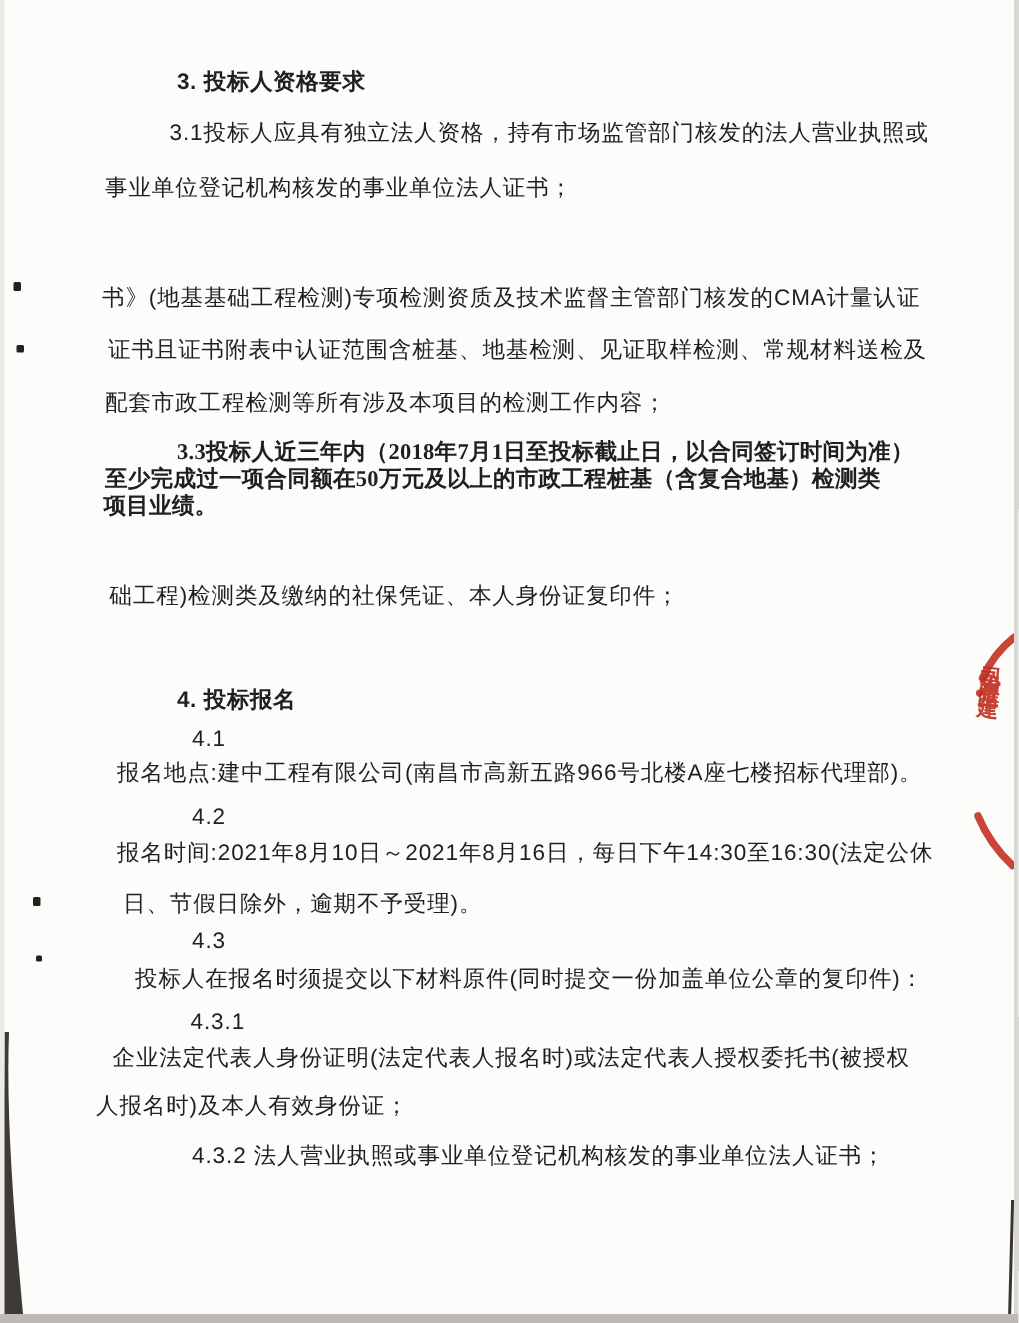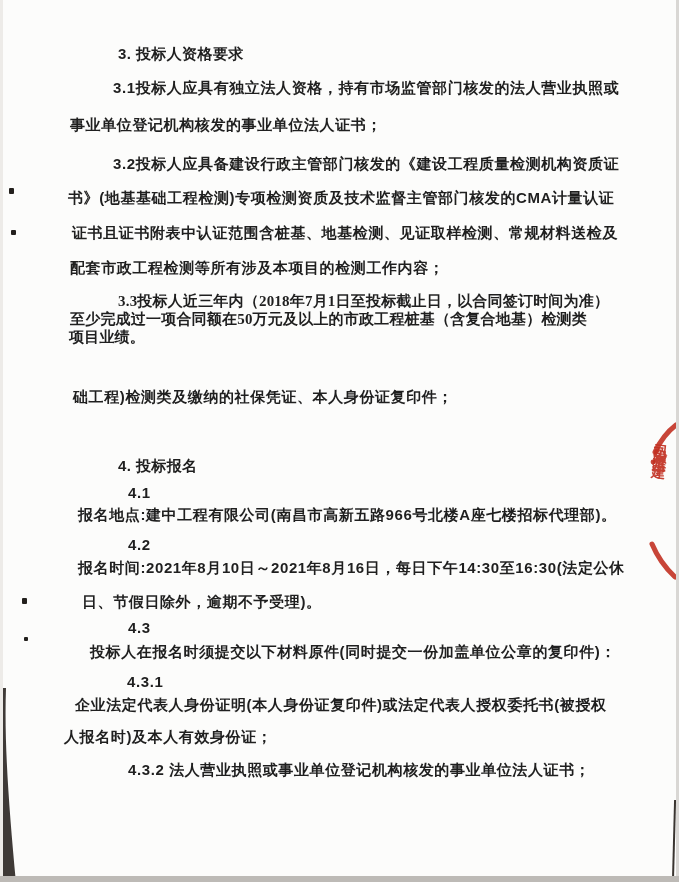--- a/index.html
+++ b/index.html
@@ -13,21 +13,21 @@
   }
   
   .edge-left{position:absolute;left:0;top:0;width:3px;height:882px;background:#edebe8;}
   .edge-right{position:absolute;left:676px;top:0;width:3px;height:882px;background:#d9d7d4;}
   .edge-bottom{position:absolute;left:0;top:876px;width:679px;height:6px;background:#bdbab6;}
 
   .line{
     position:absolute;
     white-space:nowrap;
     font-size:15px;
-    font-weight:700;
+    font-weight:400;
     letter-spacing:0.6px;
     color:#1f1f1f;
   }
   .bold{font-weight:700;letter-spacing:0.4px;margin-left:30px;}
   .serif{
     font-family:"Liberation Serif","DejaVu Serif",serif;
     font-weight:600;
     letter-spacing:0.2px;
     text-align:center;
   }
@@ -57,21 +57,20 @@
 </head>
 <body>
 
 <div class="page">
 
   <div class="line bold" style="left:88px;top:45px">3. 投标人资格要求</div>
 
   <div class="line" style="left:113px;top:79px">3.1投标人应具有独立法人资格，持有市场监管部门核发的法人营业执照或</div>
   <div class="line" style="left:70px;top:116px">事业单位登记机构核发的事业单位法人证书；</div>
 
-  <div class="line" style="left:113px;top:155px">3.2投标人应具备建设行政主管部门核发的《建设工程质量检测机构资质证</div>
   <div class="line" style="left:72px;top:224px">证书且证书附表中认证范围含桩基、地基检测、见证取样检测、常规材料送检及</div>
   <div class="line" style="left:68px;top:189px">书》(地基基础工程检测)专项检测资质及技术监督主管部门核发的CMA计量认证</div>
   <div class="line" style="left:70px;top:259px">配套市政工程检测等所有涉及本项目的检测工作内容；</div>
 
   <div class="line serif" style="left:118px;top:292px">3.3投标人近三年内（2018年7月1日至投标截止日，以合同签订时间为准）</div>
   <div class="line serif" style="left:70px;top:310px">至少完成过一项合同额在50万元及以上的市政工程桩基（含复合地基）检测类</div>
   <div class="line serif" style="left:69px;top:328px">项目业绩。</div>
 
   <div class="line" style="left:73px;top:388px">础工程)检测类及缴纳的社保凭证、本人身份证复印件；</div>
 
@@ -82,21 +81,21 @@
   <div class="line" style="left:78px;top:506px">报名地点:建中工程有限公司(南昌市高新五路966号北楼A座七楼招标代理部)。</div>
 
   <div class="line" style="left:128px;top:536px">4.2</div>
   <div class="line" style="left:78px;top:559px">报名时间:2021年8月10日～2021年8月16日，每日下午14:30至16:30(法定公休</div>
   <div class="line" style="left:82px;top:593px">日、节假日除外，逾期不予受理)。</div>
 
   <div class="line" style="left:128px;top:619px">4.3</div>
   <div class="line" style="left:90px;top:643px">投标人在报名时须提交以下材料原件(同时提交一份加盖单位公章的复印件)：</div>
 
   <div class="line" style="left:127px;top:673px">4.3.1</div>
-  <div class="line" style="left:75px;top:696px">企业法定代表人身份证明(本人身份证复印件)或法定代表人授权委托书(被授权</div>
+  <div class="line" style="left:75px;top:696px">企业法定代表人身份证明(法定代表人报名时)或法定代表人授权委托书(被授权</div>
   <div class="line" style="left:64px;top:728px">人报名时)及本人有效身份证；</div>
 
   <div class="line" style="left:128px;top:761px">4.3.2 法人营业执照或事业单位登记机构核发的事业单位法人证书；</div>
 
   <div class="stamp">
     <svg width="34" height="160" viewBox="0 0 34 160">
       <path d="M31,3 Q18,13 10,30" stroke="#c23122" stroke-width="5" fill="none" stroke-linecap="round" opacity="0.9"></path>
       <circle cx="8" cy="40" r="2.4" fill="#c23122" opacity="0.9"></circle>
       <path d="M7,122 Q15,141 30,155" stroke="#c23122" stroke-width="5" fill="none" stroke-linecap="round" opacity="0.9"></path>
     </svg>

